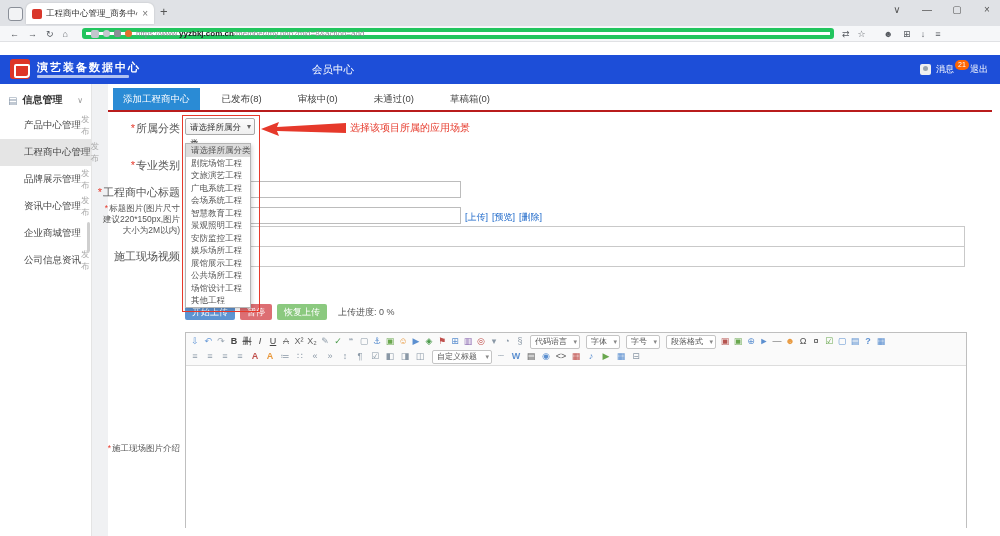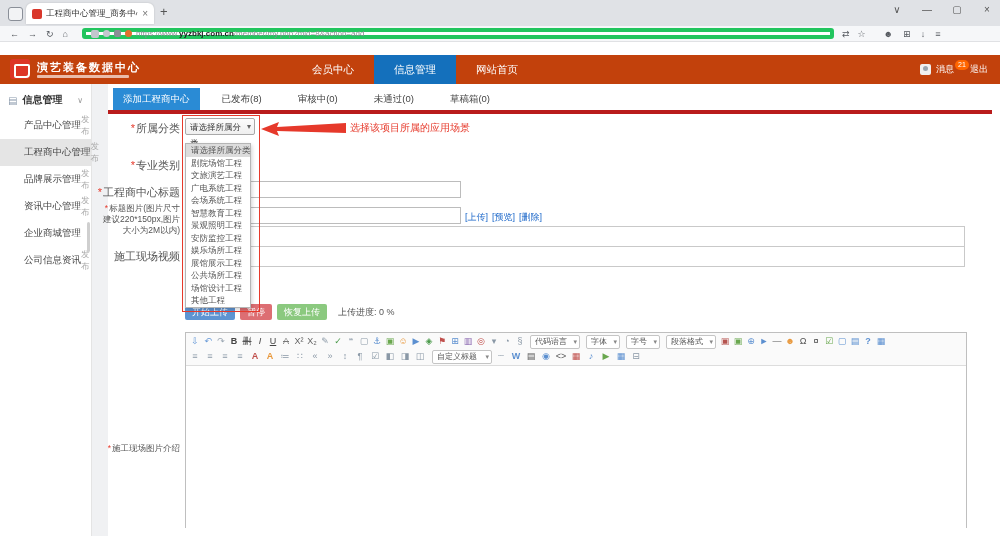--- a/index.html
+++ b/index.html
@@ -30,28 +30,28 @@
   .acticons .chrome-ico,.righticons .chrome-ico{font-size:9px;color:#55595f;}
   .righticons{display:flex;gap:10px;margin-left:18px;}
   .bookmarks{position:absolute;left:0;top:41px;width:1000px;height:14px;background:#f6f7f9;border-bottom:1px solid #e2e3e6;display:flex;align-items:center;font-size:8.5px;color:#41454c;}
   .bm{display:flex;align-items:center;margin-left:12px;white-space:nowrap;}
   .bm-ico{width:8px;height:8px;background:#d9372b;border-radius:2px;margin-right:4px;display:inline-block;}
   .fire-fav .bm-ico{background:#ff9500;border-radius:50%;}
   .bm-right{position:absolute;right:8px;top:0;height:14px;display:flex;align-items:center;color:#41454c;}
   .phone-ico{width:6px;height:9px;border:1px solid #777;border-radius:1px;margin-right:4px;display:inline-block;}
 
   
-  .apphead{position:absolute;left:0;top:55px;width:1000px;height:29px;background:#c2410c;}
+  .apphead{position:absolute;left:0;top:55px;width:1000px;height:29px;background:#1d4ed8;}
   .logo{position:absolute;left:10px;top:4px;display:flex;align-items:center;}
   .logo-ico{width:20px;height:20px;background:#dd3527;border-radius:3px;position:relative;}
   .logo-ico:after{content:"";position:absolute;left:4px;top:5px;width:12px;height:10px;border:2px solid #fff;border-radius:2px 2px 4px 2px;}
   .logo-txt{margin-left:7px;}
   .brand{color:#fff;font-weight:bold;font-size:11px;letter-spacing:2px;line-height:12px;}
   .brand-sub{margin-top:2px;width:92px;height:3px;background:rgba(255,255,255,.65);border-radius:1px;}
-  .appnav{position:absolute;left:292px;top:0;height:47px;display:flex;}
+  .appnav{position:absolute;left:292px;top:0;height:47px;display:flex;flex-direction:column;}
   .nav-item{height:29px;line-height:29px;padding:0 20px;color:#fff;font-size:10.5px;}
   .nav-item.active{background:#1470bc;}
   .headright{position:absolute;right:12px;top:0;height:29px;display:flex;align-items:center;color:#fff;font-size:9px;}
   .avatar{width:11px;height:11px;background:#f0f0f0;border-radius:2px;margin-right:5px;position:relative;}
   .avatar:after{content:"";position:absolute;left:3px;top:2px;width:5px;height:5px;border-radius:50%;background:#9aa4ae;}
   .badge{min-width:10px;height:10px;line-height:10px;background:#f60;color:#fff;font-size:7px;border-radius:6px;text-align:center;padding:0 2px;position:relative;top:-5px;margin:0 1px;}
 
   
   .content-bg{position:absolute;left:0;top:84px;width:1000px;height:452px;background:#fff;}
   .gutter{position:absolute;left:92px;top:84px;width:16px;height:452px;background:#f0f1f3;}
@@ -60,21 +60,21 @@
   .side-head-ico{color:#8a99ab;font-size:10px;margin-right:5px;}
   .side-title{font-size:10px;font-weight:bold;color:#333;flex:1;}
   .side-chev{color:#999;font-size:8px;}
   .side-item{height:27px;display:flex;align-items:center;padding:0 8px 0 24px;}
   .side-item.active{background:#e5e5e5;}
   .si-label{font-size:9.5px;color:#444;flex:1;white-space:nowrap;}
   .si-action{font-size:8.5px;color:#aaa;}
   .side-scroll{position:absolute;right:1px;top:138px;width:3px;height:30px;background:#cfcfcf;border-radius:2px;}
 
   .panel{position:absolute;left:108px;top:84px;width:884px;height:452px;background:#fff;}
-  .ctabs{position:absolute;left:108px;top:88px;width:884px;height:22px;border-bottom:4px solid #b91c1c;display:flex;align-items:flex-start;}
+  .ctabs{position:absolute;left:108px;top:88px;width:884px;height:22px;border-bottom:2px solid #b91c1c;display:flex;align-items:flex-start;}
   .tab{line-height:22px;font-size:9.5px;color:#444;padding:0 14px;margin-left:8px;white-space:nowrap;}
   .tab.active{background:#2a8bd5;color:#fff;margin-left:5px;padding:0 10px;}
 
   
   .flabel{position:absolute;left:95px;width:85px;text-align:right;font-size:11px;color:#555;white-space:nowrap;}
   .flabel.small{font-size:8.5px;line-height:11px;}
   .req{color:#e6392b;margin-right:1px;}
   .fselect{position:absolute;left:185px;top:118px;width:70px;height:17px;background:linear-gradient(#fdfdfd,#efefef);border:1px solid #a9a9a9;border-radius:2px;font-size:8.5px;color:#333;line-height:16px;padding:0 12px 0 4px;box-sizing:border-box;z-index:5;}
   .fselect:after{content:"▾";position:absolute;right:3px;top:0;color:#666;font-size:8px;}
   .tinput{position:absolute;height:17px;background:#fff;border:1px solid #bcbcbc;box-sizing:border-box;}

